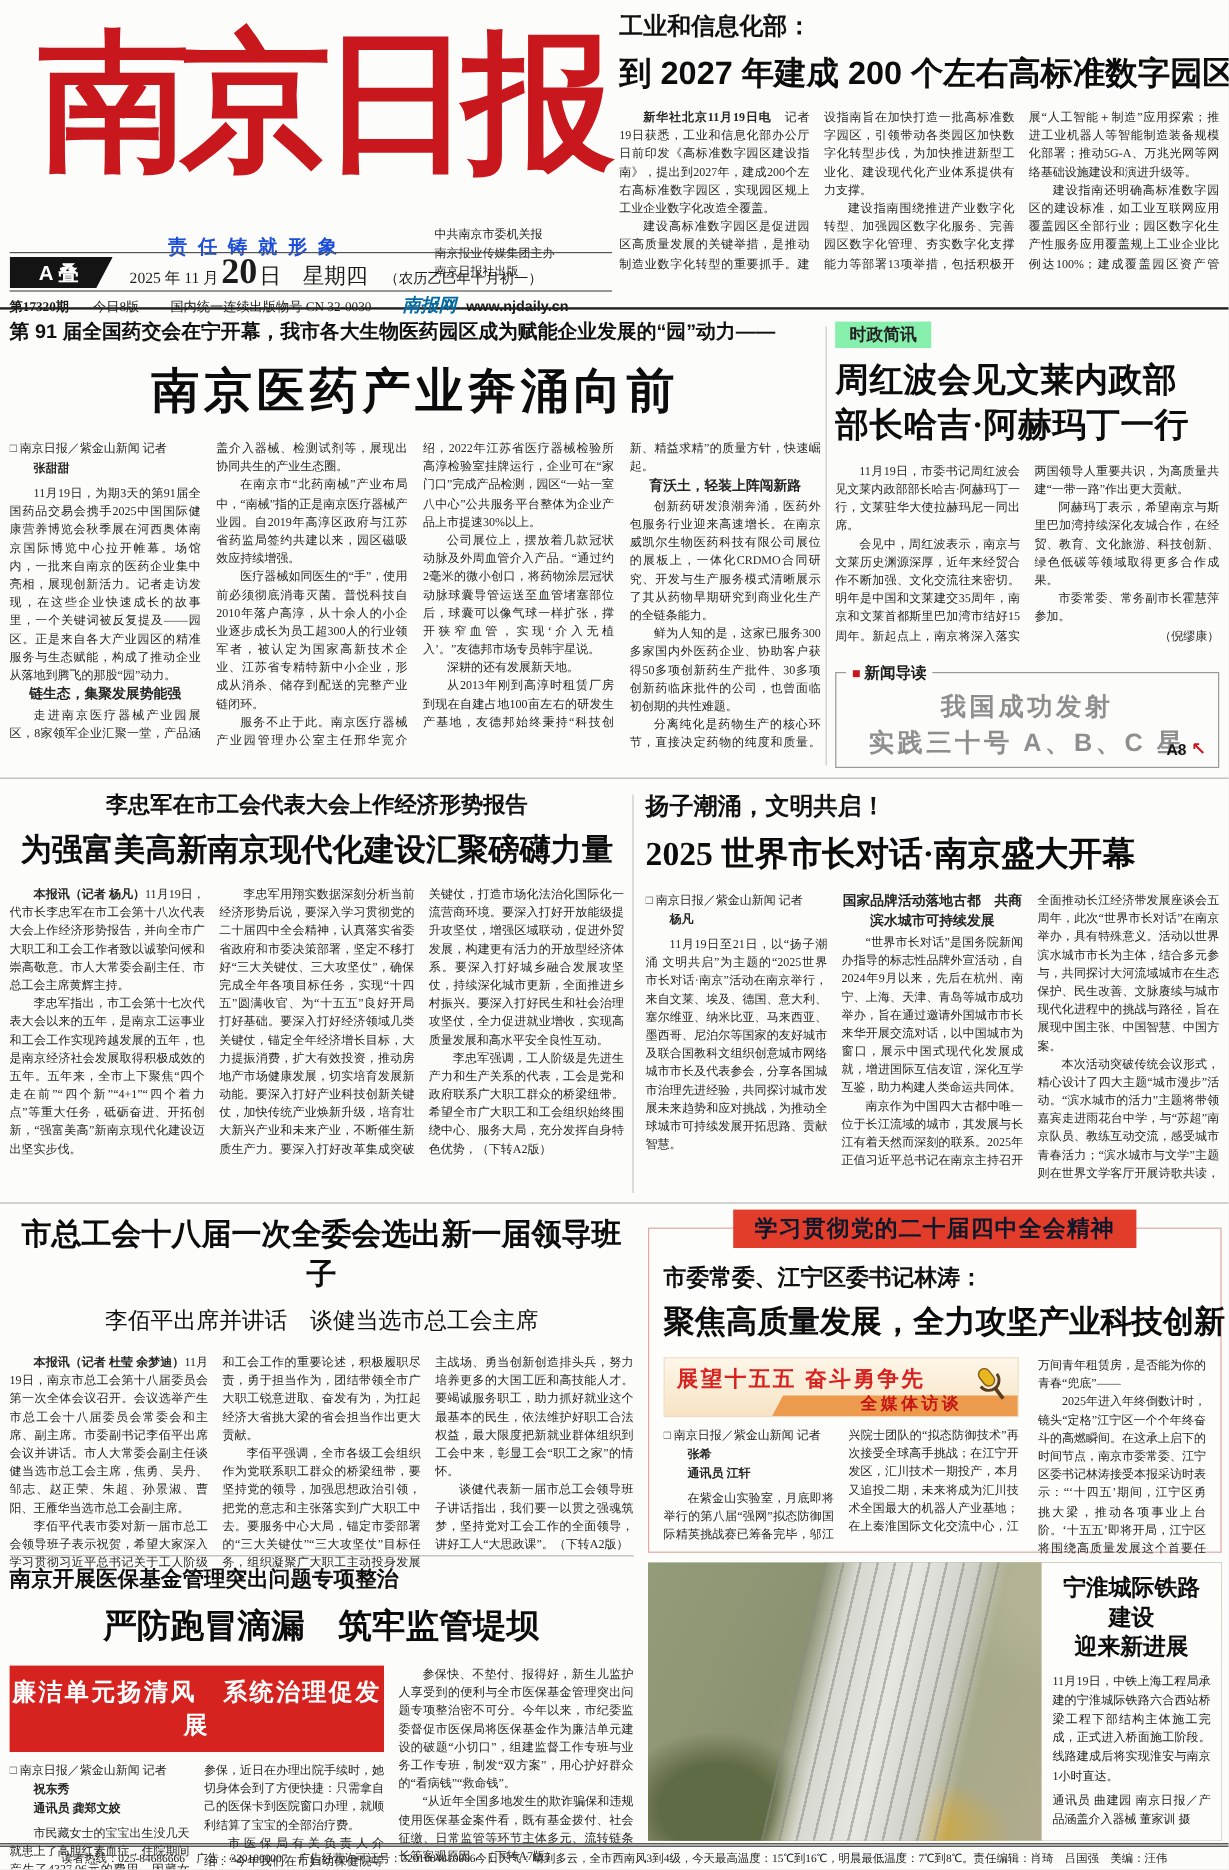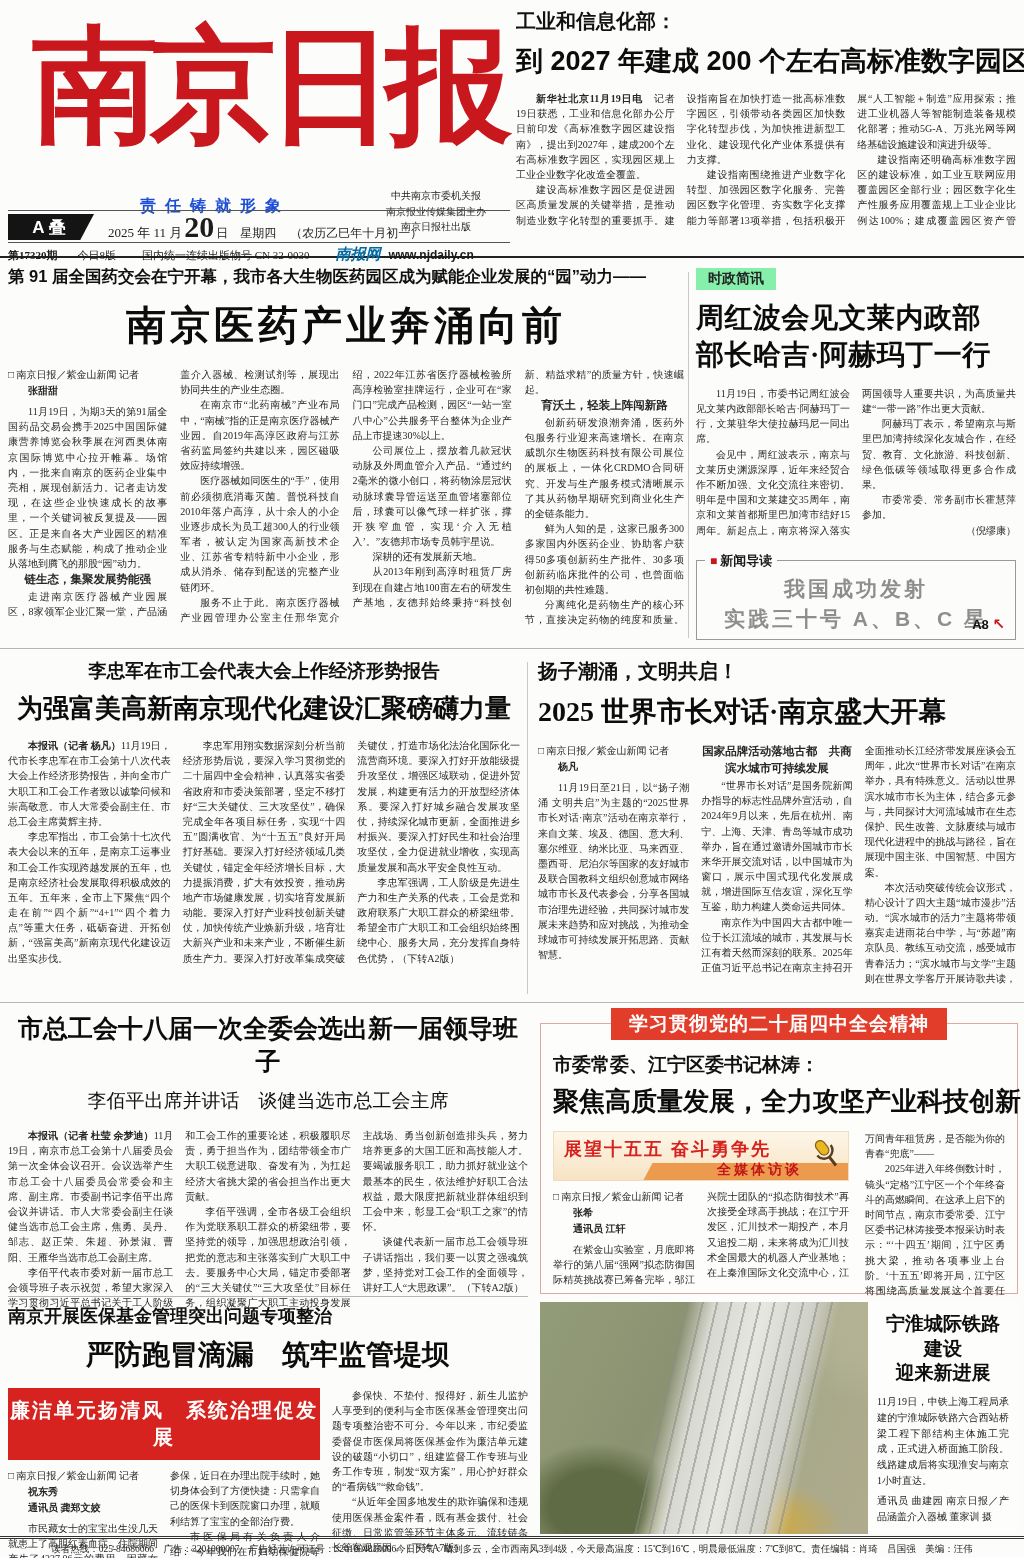--- a/index.html
+++ b/index.html
@@ -31,21 +31,21 @@
   .logo-red{color:#0369a1;font-weight:bold;font-size:15px;font-style:italic}
   
   .gbox{border:1px solid #999;background:#fcfcfa}
   .glabel{position:absolute;top:-9px;left:8px;background:#fcfcfa;padding:0 5px;font-family:"Liberation Sans",sans-serif;font-weight:bold;font-size:13px;display:flex;align-items:center;gap:3px}
   .gsq{color:#c8171d;font-size:12px;line-height:1}
   .gline{text-align:center;color:#8e8e8e;font-weight:900;font-family:"Liberation Sans",sans-serif;font-size:21px;letter-spacing:3px}
   .gref{position:absolute;right:10px;bottom:6px;font-family:"Liberation Sans",sans-serif;font-weight:bold;font-size:13px;color:#111}
   .gref .arr{color:#c8171d;font-size:15px;font-family:"DejaVu Sans",sans-serif}
   .chip{display:inline-block;background:#86efac;padding:2px 12px;font-family:"Liberation Sans",sans-serif;font-weight:bold;font-size:14px;color:#222}
   
-  .jbanner{position:absolute;top:0;left:50%;transform:translateX(-50%);background:#e23d2b;color:#ffffff;font-family:"Liberation Sans",sans-serif;font-weight:bold;font-size:19px;padding:3px 18px;letter-spacing:1px;white-space:nowrap;z-index:3}
+  .jbanner{position:absolute;top:0;left:50%;transform:translateX(-50%);background:#e23d2b;color:#0f172a;font-family:"Liberation Sans",sans-serif;font-weight:bold;font-size:19px;padding:3px 18px;letter-spacing:1px;white-space:nowrap;z-index:3}
   .jbox{position:absolute;top:15px;left:0;right:0;bottom:4px;border:1.5px solid #dfa9a0;padding:20px 12px 8px;background:#fdfdfb}
   .promo{position:relative;height:50px;border:1px solid #f0ddc0;background:linear-gradient(180deg,#fdf6e8,#f7e3c4);overflow:hidden}
   .promo .swoosh{position:absolute;bottom:0;right:-12px;width:72%;height:17px;background:#ec9b4e;transform:skewX(-28deg)}
   .promo .t1{position:absolute;top:5px;left:10px;color:#d6231f;font-family:"Liberation Sans",sans-serif;font-weight:900;font-size:18px;letter-spacing:2px}
   .promo .t2{position:absolute;bottom:1px;right:46px;color:#c41616;font-family:"Liberation Sans",sans-serif;font-weight:900;font-size:14px;letter-spacing:3px}
   .redbox{background:#d6231f;color:#fff;font-family:"Liberation Sans",sans-serif;font-weight:900;font-size:20px;text-align:center;padding:9px 0;letter-spacing:2px}
   
   .photo{overflow:hidden;background:
     radial-gradient(120px 90px at 12% 88%,#5f6b44 0 40%,transparent 70%),
     radial-gradient(160px 70px at 40% 96%,#c9a94f 0 35%,transparent 70%),
@@ -61,33 +61,33 @@
 </style>
 </head>
 <body>
 
 <div class="page">
 
   <div class="abs" style="left:0;top:0;width:1024px;height:258px;border-bottom:2px solid #222">
     <div class="abs mast-title" style="left:32px;top:24px">南京日报</div>
     <div class="abs sans" style="left:140px;top:196px;font-size:16px;font-weight:bold;letter-spacing:9px;color:#1d4ed8">责任铸就形象</div>
 
-    <div class="abs" style="left:362px;top:188px;width:148px;font-size:10px;line-height:1.55;text-align:center;color:#222">
+    <div class="abs" style="left:362px;top:188px;width:148px;font-size:10px;line-height:1.55;color:#222">
       <div>中共南京市委机关报</div>
       <div>南京报业传媒集团主办</div>
       <div>南京日报社出版</div>
     </div>
 
     <div class="rule" style="left:8px;top:210px;width:502px;height:1px;background:#555"></div>
     <div class="abs" style="left:8px;top:214px;width:502px;height:26px;display:flex;align-items:center">
       <div class="badge">A叠</div>
       <div class="daterow">
         <span style="font-size:13px">2025 年 11 月</span>
         <span style="font-size:30px;font-weight:bold;margin:0 2px">20</span>
-        <span style="font-size:12px">日　星期四</span>
+        <span style="font-size:18px">日　星期四</span>
         <span style="font-size:12px;margin-left:14px">（农历乙巳年十月初一）</span>
       </div>
     </div>
     <div class="rule" style="left:8px;top:242px;width:502px;height:1px;background:#555"></div>
     <div class="abs" style="left:8px;top:245px;width:502px;height:13px;display:flex;align-items:baseline">
       <span style="font-size:11px;font-weight:bold">第17320期</span>
       <span style="font-size:11px;margin-left:20px">今日8版</span>
       <span style="font-size:11px;margin-left:26px">国内统一连续出版物号 CN 32-0030</span>
       <span class="logo-red" style="margin-left:26px">南报网</span>
       <span class="sans" style="font-size:12px;font-weight:bold;margin-left:8px">www.njdaily.cn</span>

